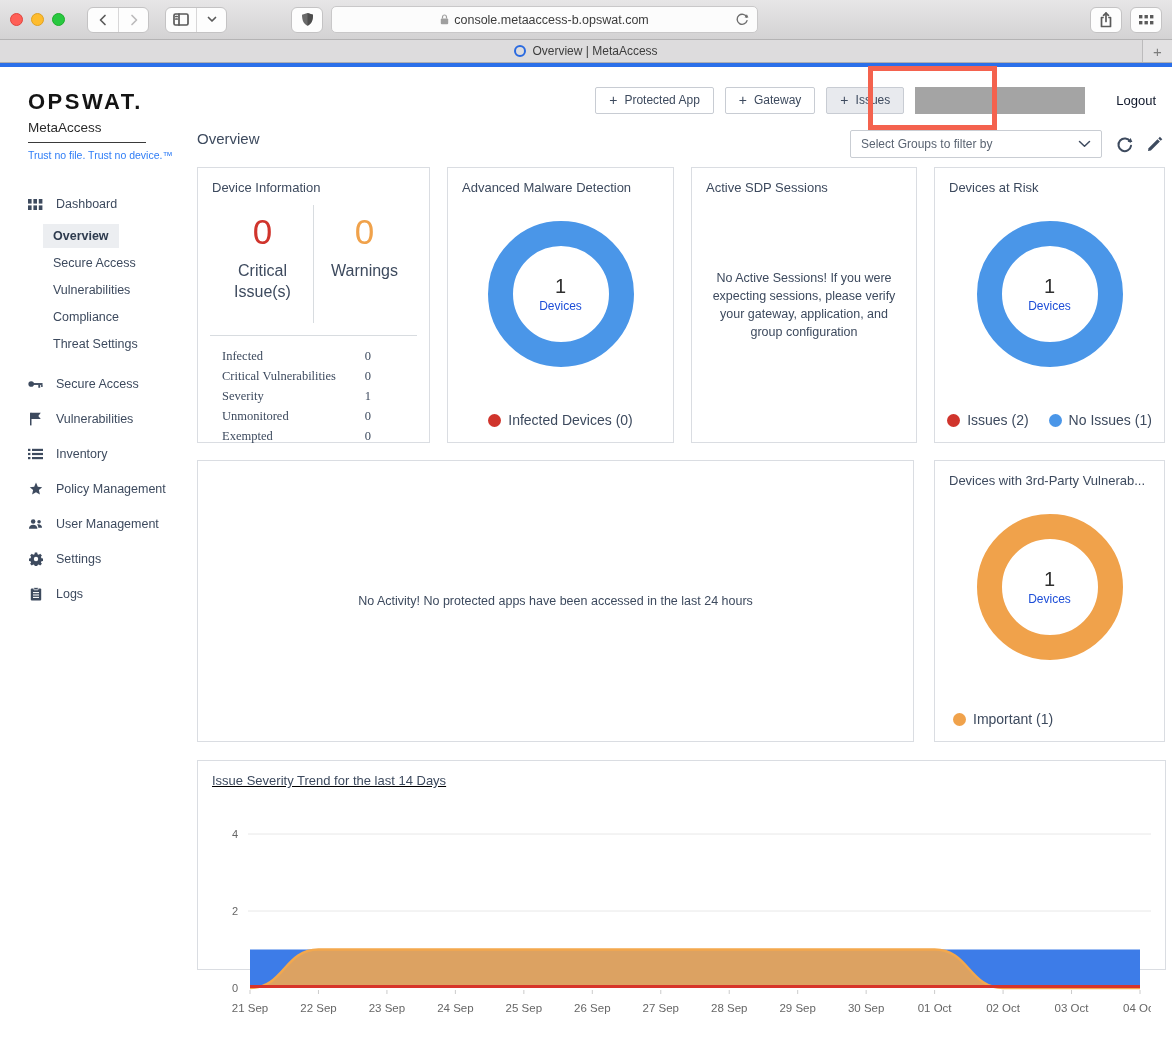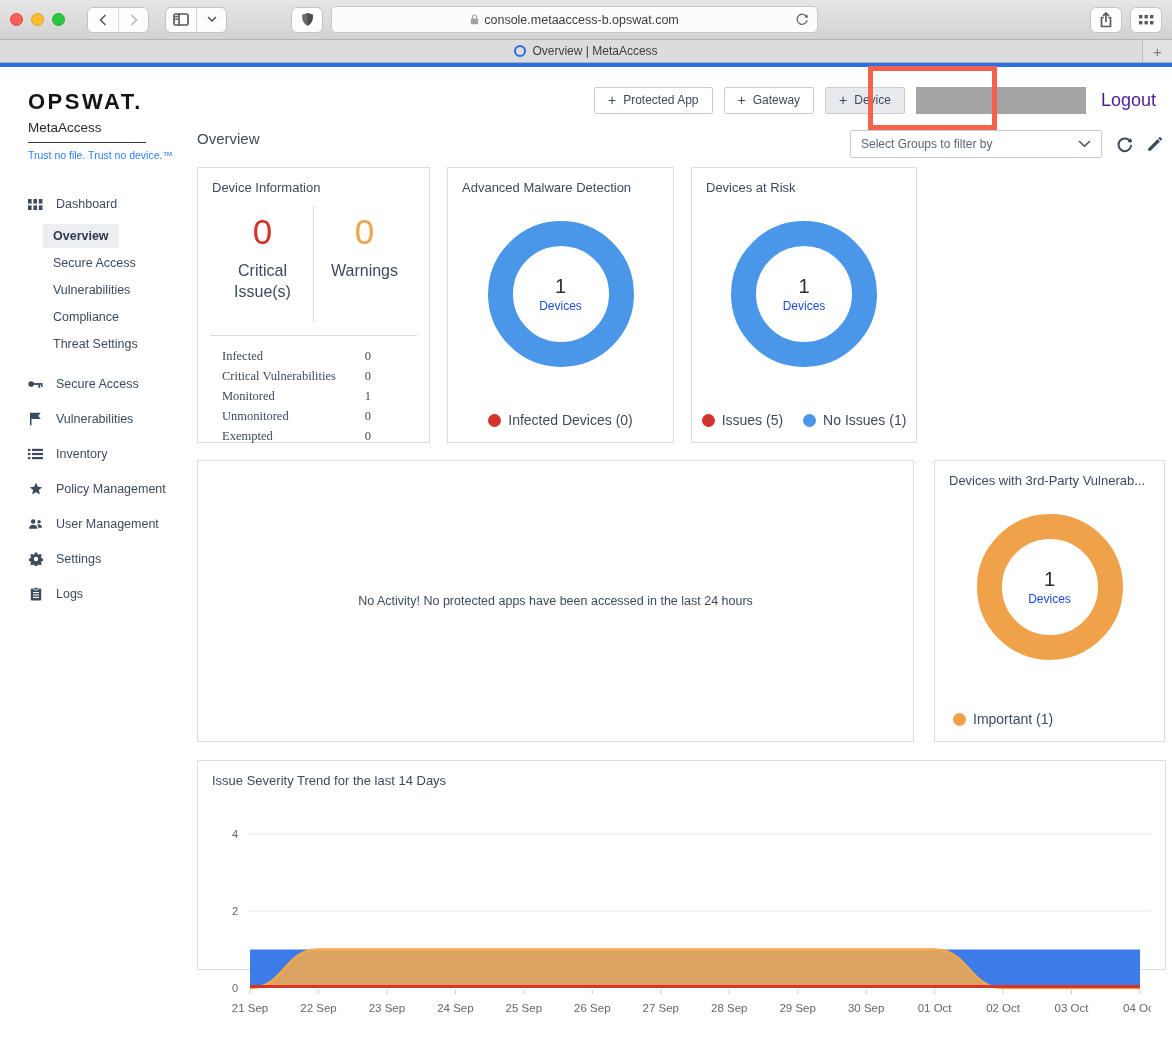--- a/index.html
+++ b/index.html
@@ -16,21 +16,21 @@
   .light.yellow{ background:#febc2e; border:1px solid #dea123;}
   .light.green{ background:#28c840; border:1px solid #1dad2b;}
   .seg { display:flex; background:#fdfdfd; border:1px solid #c4c3c4; border-radius:6px; overflow:hidden; height:26px; }
   .seg + .seg { margin-left:16px; }
   .seg .cell { width:30px; display:flex; align-items:center; justify-content:center; color:#5a5a5a; }
   .seg .cell + .cell { border-left:1px solid #d8d7d8; }
   .cell.disabled { color:#b9b8b9; }
   .btn-chrome { height:26px; min-width:32px; background:#fdfdfd; border:1px solid #c4c3c4; border-radius:6px;
                 display:flex; align-items:center; justify-content:center; color:#5a5a5a; }
   .shield-btn { margin-left:64px; }
-  .urlfield { width:487px; height:27px; margin-left:8px; background:#fcfcfc; border:1px solid #c9c8c9; border-radius:5px;
+  .urlfield { width:427px; height:27px; margin-left:8px; background:#fcfcfc; border:1px solid #c9c8c9; border-radius:5px;
               display:flex; align-items:center; justify-content:center; position:relative; font-size:12.5px; color:#3c3c3c; }
   .urlfield .lock { margin-right:5px; opacity:.65; }
   .urlfield .reload { position:absolute; right:8px; top:5px; }
   .share-btn { margin-left:auto; }
   .tabsgrid-btn { margin-left:8px; }
   .tabbar { height:23px; background:#dddcdd; border-bottom:1px solid #b0afb0; display:flex; align-items:center;
             justify-content:center; position:relative; font-size:12px; color:#3d3d3d; }
   .favicon-ring { width:12px; height:12px; border:2.5px solid #2a6ae0; border-radius:50%; margin-right:6px; }
   .newtab { position:absolute; right:0; top:0; width:30px; height:22px; border-left:1px solid #bcbbbc; background:#e2e1e2;
             display:flex; align-items:center; justify-content:center; color:#7c7c7c; font-size:15px; }
@@ -53,36 +53,36 @@
   .sub-row { display:block; }
 
   .main { flex:1; padding:0 7px 0 0; position:relative; }
 
   .header-actions { display:flex; align-items:center; justify-content:flex-end; gap:11px; padding:19px 10px 0 0; height:47px; }
   .app-btn { height:27px; border:1px solid #c8ccd3; background:#ffffff; border-radius:2px; padding:0 13px;
              font-size:12px; color:#3d4a5e; display:flex; align-items:center; gap:7px; cursor:pointer; }
   .app-btn .plus { font-size:14px; color:#3d4a5e; }
   .app-btn.highlight { background:#e8eaee; }
   .redacted { width:170px; height:27px; background:#a4a4a4; }
-  .logout { font-size:18px; color:#4c1d95; text-decoration:none; margin-left:4px; cursor:pointer; }
+  .logout { font-size:13px; color:#0f172a; text-decoration:none; margin-left:20px; cursor:pointer; }
 
   .title-row { display:flex; justify-content:space-between; align-items:flex-start; margin-top:16px; padding-right:3px; }
   .page-title { font-size:15px; color:#3d4a5e; }
   .filter-group { display:flex; align-items:center; gap:14px; }
   .group-select { width:252px; height:28px; border:1px solid #c9cdd3; border-radius:2px; background:#fff;
                   display:flex; align-items:center; justify-content:space-between; padding:0 10px; font-size:12px; color:#5a6472; cursor:pointer; }
   .icon-btn { cursor:pointer; display:flex; align-items:center; }
 
   
   .row1 { display:grid; grid-template-columns:233px 227px 226px 231px; column-gap:17px; margin-top:9px; }
   .row2 { display:grid; grid-template-columns:717px 231px; column-gap:20px; margin-top:17px; }
   .row3 { margin-top:18px; }
   .card { border:1px solid #dadde2; background:#fff; padding:12px 14px; position:relative; }
   .card-title { font-size:13px; color:#3d4a5e; }
-  .h276 { height:276px; } .h282 { height:282px; } .h278 { height:210px; }
+  .h276 { height:276px; } .h282 { height:282px; } .h278 { height:210px;text-decoration:underline; }
 
   
   .di-top { display:flex; margin-top:10px; height:118px; }
   .di-col { flex:1; display:flex; flex-direction:column; align-items:center; padding-top:8px; }
   .di-col.first { border-right:1px solid #d8dce0; }
   .big-num { font-size:35px; font-weight:400; line-height:1.1; }
   .big-num.red { color:#d0342c; } .big-num.orange { color:#f0a24b; }
   .big-label { font-size:16px; color:#3d4a5e; text-align:center; margin-top:8px; max-width:70px; line-height:1.35; }
   .di-rule { border-bottom:1px solid #d8dce0; margin:12px -2px 10px; }
   .stats { margin:4px 10px 0 10px; padding-right:34px; }
@@ -317,21 +317,21 @@
       <button class="app-btn">
         <span class="plus">+</span>
         <span>Protected App</span>
       </button>
       <button class="app-btn">
         <span class="plus">+</span>
         <span>Gateway</span>
       </button>
       <button class="app-btn highlight">
         <span class="plus">+</span>
-        <span>Device</span>
+        <span>Issues</span>
       </button>
       <div class="redacted"></div>
       <a class="logout">Logout</a>
     </div>
 
     <div class="title-row">
       <div class="page-title">Overview</div>
       <div class="filter-group">
         <div class="group-select">
           <span>Select Groups to filter by</span>
@@ -371,21 +371,21 @@
         <div class="stats">
           <div class="stat-row">
               <span>Infected</span>
               <span>0</span>
             </div>
           <div class="stat-row">
               <span>Critical Vulnerabilities</span>
               <span>0</span>
             </div>
           <div class="stat-row">
-              <span>Monitored</span>
+              <span>Severity</span>
               <span>1</span>
             </div>
           <div class="stat-row">
               <span>Unmonitored</span>
               <span>0</span>
             </div>
           <div class="stat-row">
               <span>Exempted</span>
               <span>0</span>
             </div>
@@ -398,31 +398,37 @@
             <div class="donut">
           <span class="num">1</span>
           <span class="lbl">Devices</span>
         </div>
           </div>
         <div class="legend">
           <span><span class="dot" style="background-color: rgb(208, 52, 44);"></span><span>Infected Devices (0)</span></span>
         </div>
       </div>
 
+      <div class="card h276">
+        <div class="card-title">Active SDP Sessions</div>
+        <div class="center-msg">
+            <div class="msg-text sdp-msg">No Active Sessions! If you were expecting sessions, please verify your gateway, application, and group configuration</div>
+          </div>
+      </div>
 
       <div class="card h276">
         <div class="card-title">Devices at Risk</div>
         <div class="donut-wrap">
             <div class="donut">
           <span class="num">1</span>
           <span class="lbl">Devices</span>
         </div>
           </div>
         <div class="legend">
-          <span><span class="dot" style="background-color: rgb(208, 52, 44);"></span><span>Issues (5)</span></span>
+          <span><span class="dot" style="background-color: rgb(208, 52, 44);"></span><span>Issues (2)</span></span>
           <span><span class="dot" style="background-color: rgb(74, 150, 232);"></span><span>No Issues (1)</span></span>
         </div>
       </div>
     </div>
 
     <div class="row2">
       <div class="card h282">
         <div class="center-msg">
             <div class="msg-text">No Activity! No protected apps have been accessed in the last 24 hours</div>
           </div>

